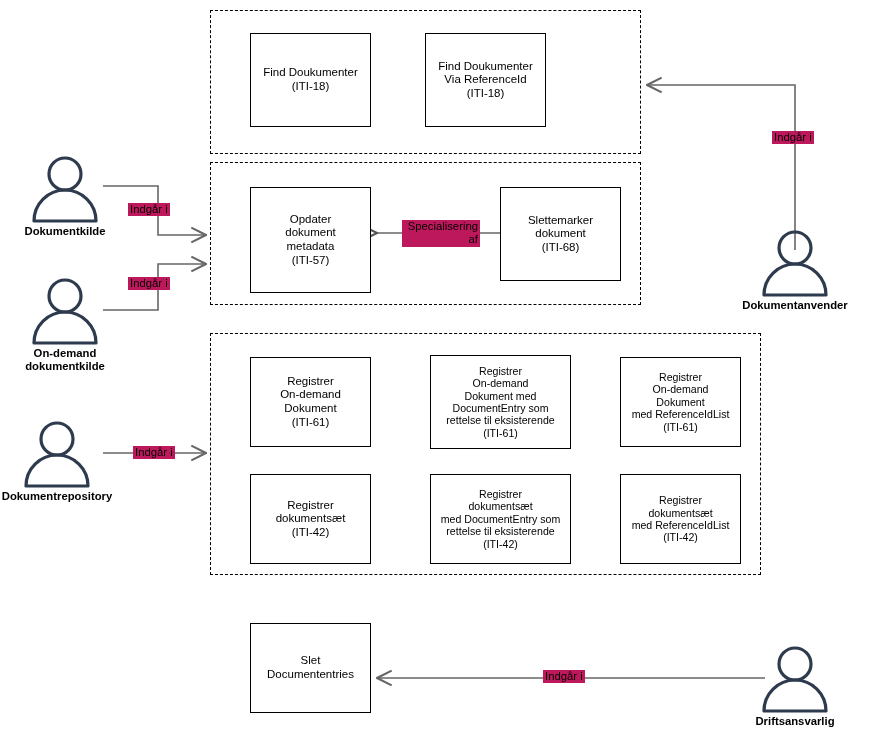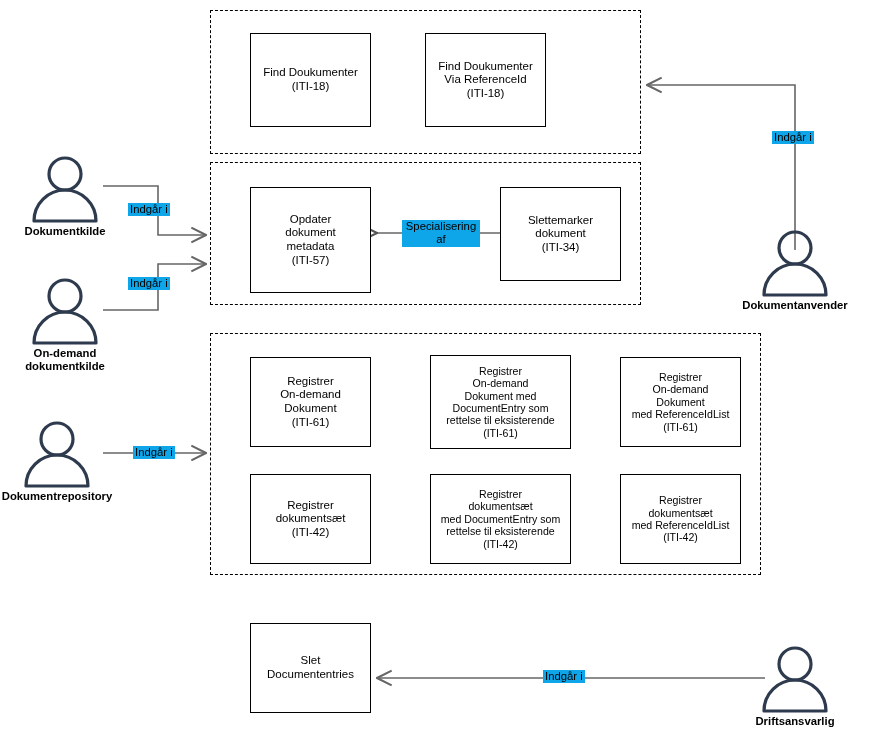--- a/index.html
+++ b/index.html
@@ -64,23 +64,23 @@
     width: 130px;
     margin-left: -27px;
     font-weight: bold;
   }
   
   .edge-label {
     position: absolute;
     font-size: 11.3px;
     line-height: 13.4px;
     color: #000000;
-    background: #0ea5e9;
+    background: #be185d;
     padding: 0 2px;
-    text-align: center;
+    text-align: right;
     white-space: pre-line;
   }
   svg.wires {
     position: absolute;
     left: 0; top: 0;
     width: 869px; height: 750px;
     pointer-events: none;
   }
 </style>
 </head>
@@ -139,21 +139,21 @@
 Via ReferenceId
 (ITI-18)</div>
 
   <div class="uc-box" style="left:250px; top:187px; width:121px; height:106px;">Opdater
 dokument
 metadata
 (ITI-57)</div>
 
   <div class="uc-box" style="left:500px; top:187px; width:121px; height:94px;">Slettemarker
 dokument
-(ITI-34)</div>
+(ITI-68)</div>
 
   <div class="uc-box" style="left:250px; top:357px; width:121px; height:90px;">Registrer
 On-demand
 Dokument
 (ITI-61)</div>
 
   <div class="uc-box small-text" style="left:430px; top:355px; width:141px; height:94px;">Registrer
 On-demand
 Dokument med
 DocumentEntry som

